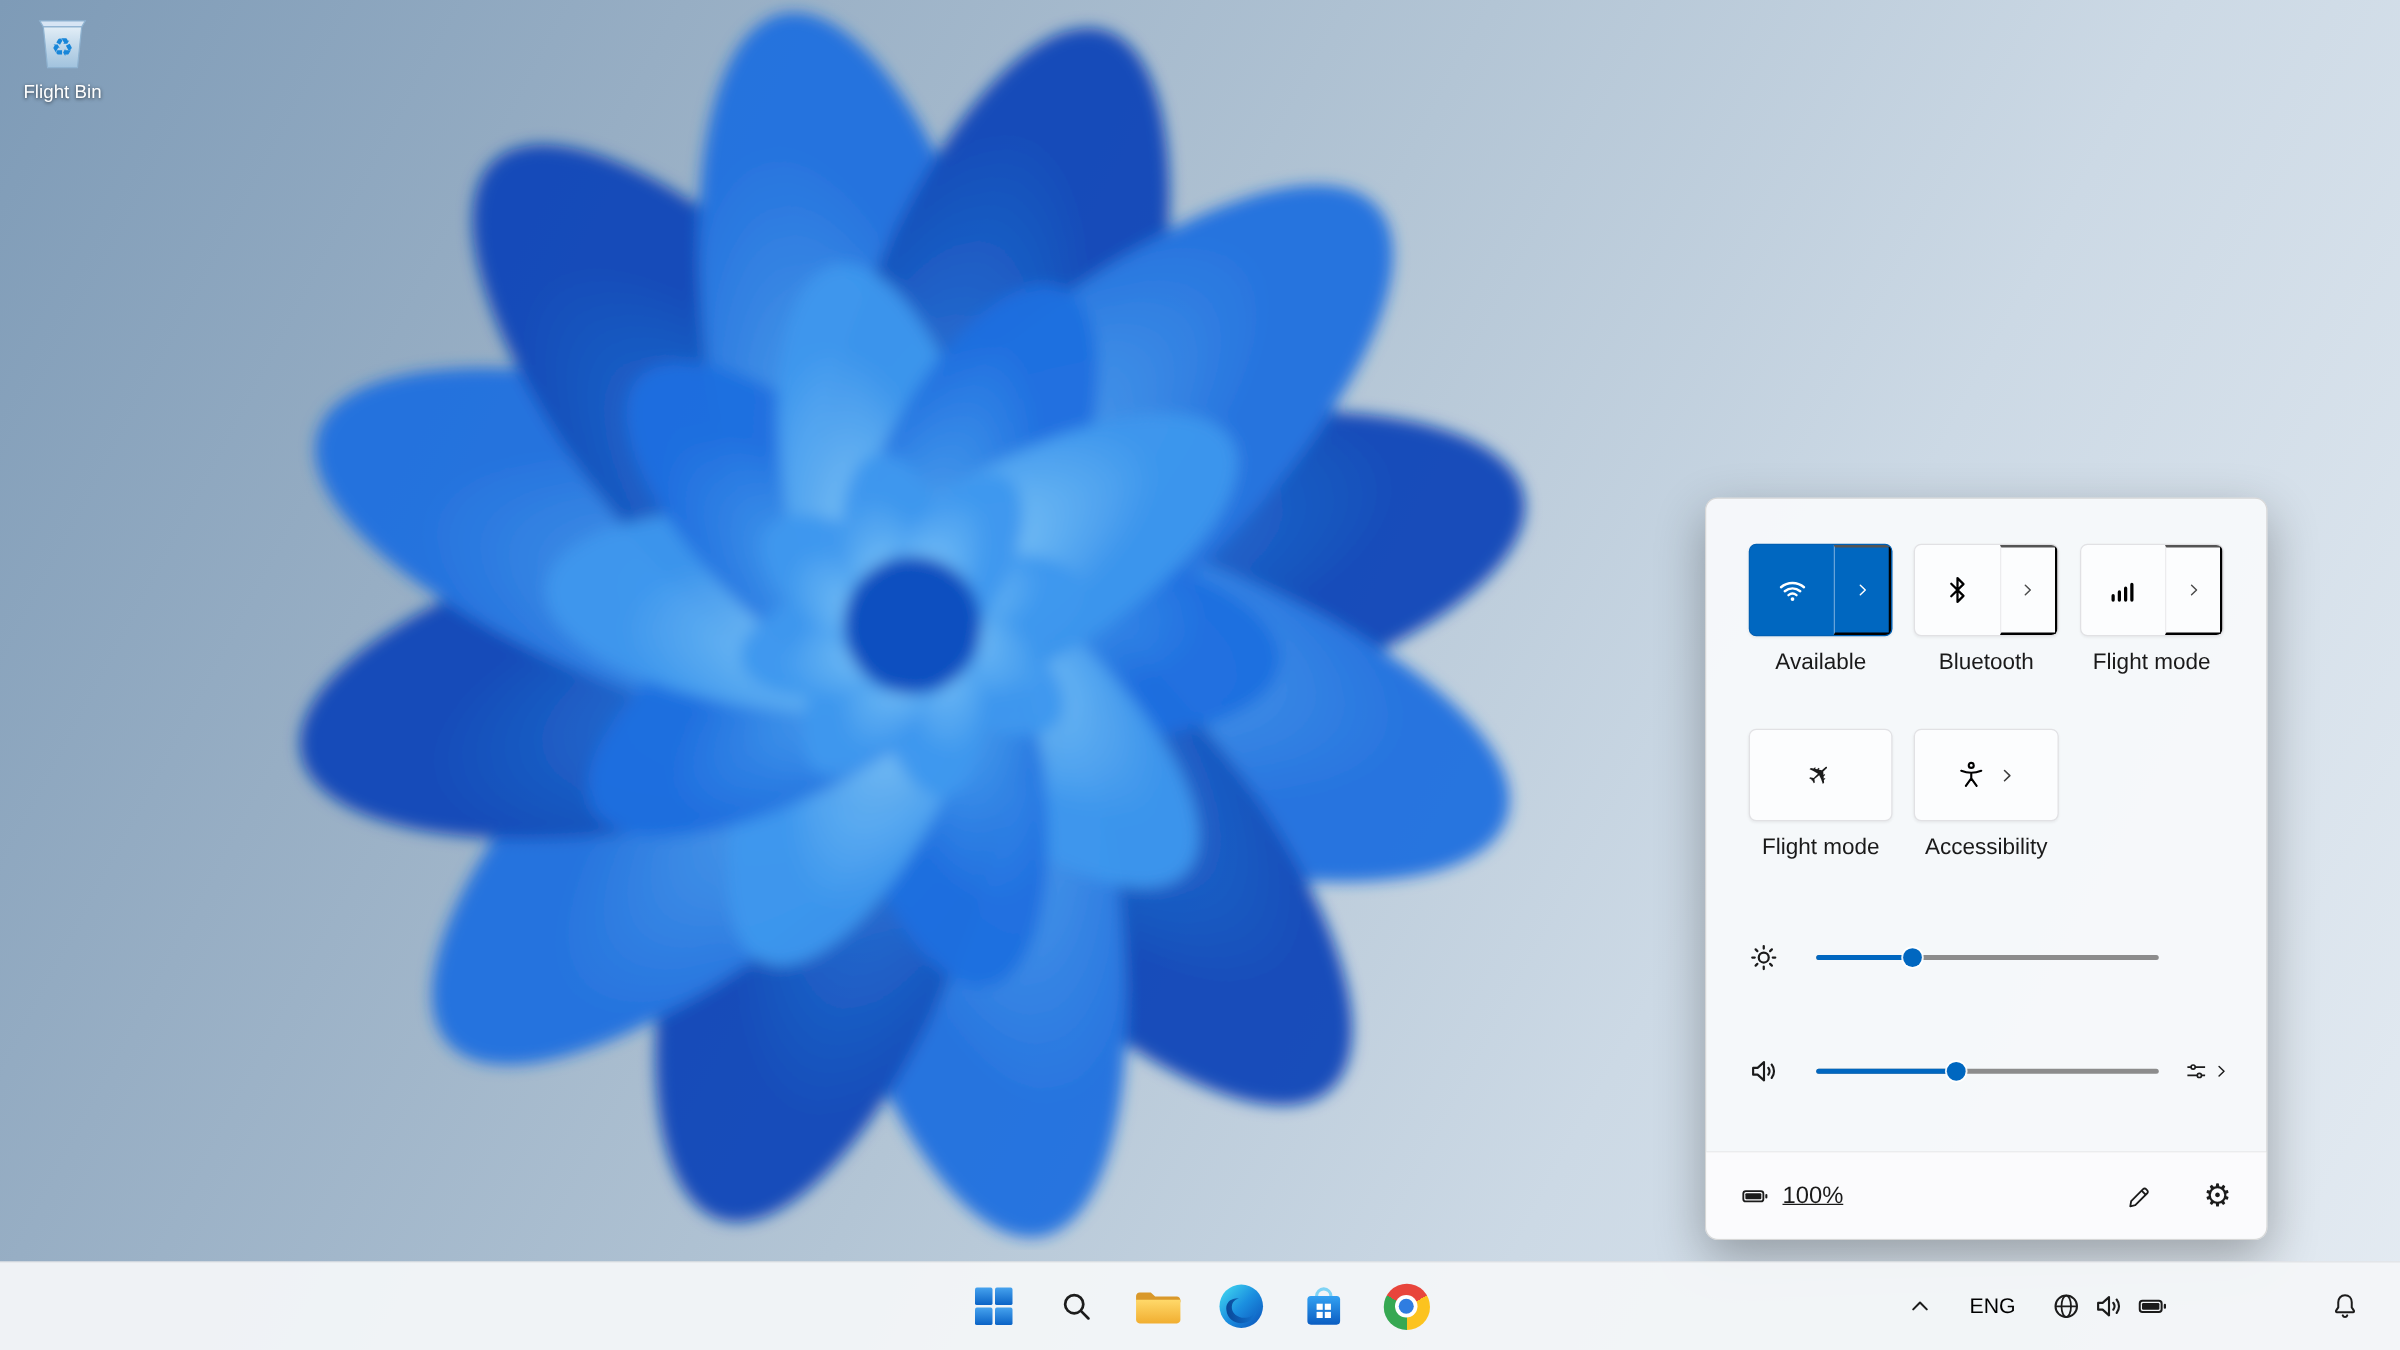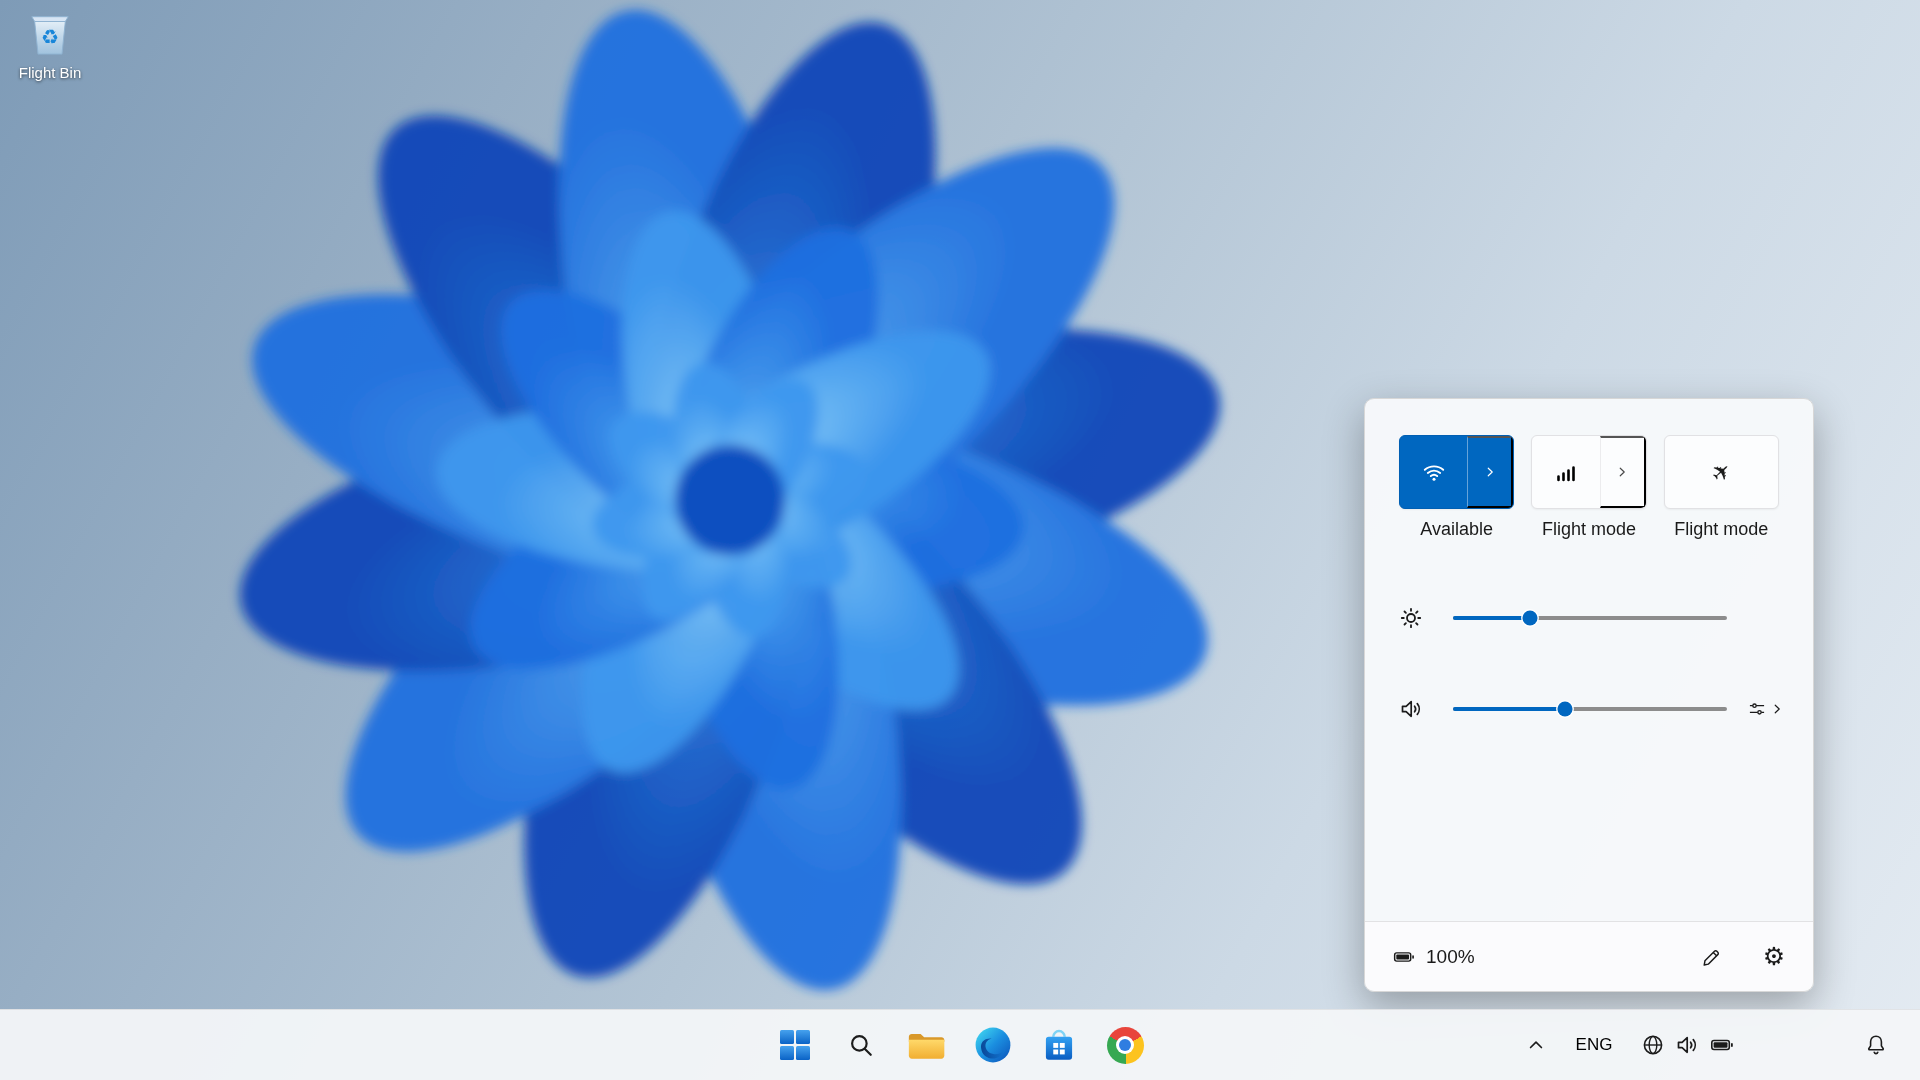--- a/index.html
+++ b/index.html
@@ -81,21 +81,21 @@
   }
 
   
   .qs-footer {
     margin-top:auto; height:70px; border-top:1px solid #e2e2e4;
     display:flex; align-items:center; padding:0 20px 0 26px;
     background:rgba(251,252,253,0.85); border-radius:0 0 10px 10px;
   }
   .battery-status { display:flex; align-items:center; gap:9px; background:none; border:none; cursor:default; }
   .battery-status .ic { width:26px; height:22px; color:#1b1b1b; }
-  .battery-status span { font-size:19px; color:#1a1a1a; }
+  .battery-status span { font-size:19px; color:#1a1a1a;text-decoration:underline; }
   .footer-actions { margin-left:auto; display:flex; align-items:center; gap:24px; }
   .footer-actions button {
     width:38px; height:38px; display:flex; align-items:center; justify-content:center;
     background:none; border:none; border-radius:6px; color:#1b1b1b; cursor:default;
   }
 
   
   .taskbar {
     position:absolute; left:0; bottom:0; width:1920px; height:71px;
     background:rgba(243,245,248,0.95); border-top:1px solid rgba(0,0,0,.07);
@@ -278,20 +278,35 @@
           </button>
           <button class="tile-chev" style="background:none;">
             <svg class="ic ic14">
                 <use href="#i-chevron-right"></use>
               </svg>
           </button>
         </div>
         <div class="tile-label">Available</div>
       </div>
 
+      <div class="tile">
+        <div class="tile-btn split">
+          <button class="tile-main" style="background:none;border:none;">
+            <svg class="ic ic24">
+                <use href="#i-bluetooth"></use>
+              </svg>
+          </button>
+          <button class="tile-chev" style="background:none;">
+            <svg class="ic ic14">
+                <use href="#i-chevron-right"></use>
+              </svg>
+          </button>
+        </div>
+        <div class="tile-label">Bluetooth</div>
+      </div>
 
       <div class="tile">
         <div class="tile-btn split">
           <button class="tile-main" style="background:none;border:none;">
             <svg class="ic ic24">
                 <use href="#i-cellular"></use>
               </svg>
           </button>
           <button class="tile-chev" style="background:none;">
             <svg class="ic ic14">
@@ -302,20 +317,33 @@
         <div class="tile-label">Flight mode</div>
       </div>
 
       <div class="tile">
         <button class="tile-btn" style="width:100%;justify-content:center;align-items:center;">
           <span class="glyph-plane">✈</span>
         </button>
         <div class="tile-label">Flight mode</div>
       </div>
 
+      <div class="tile">
+        <button class="tile-btn" style="width:100%;">
+          <span class="tile-main">
+            <svg class="ic ic24">
+                <use href="#i-accessibility"></use>
+              </svg>
+            <svg class="ic ic-inline-chev">
+                <use href="#i-chevron-right"></use>
+              </svg>
+          </span>
+        </button>
+        <div class="tile-label">Accessibility</div>
+      </div>
 
 
     </div>
 
     <div class="slider-row brightness">
       <svg class="ic slider-icon ic24">
           <use href="#i-sun"></use>
         </svg>
       <div class="track" style="--val: 28%;">
         <div class="thumb"></div>

